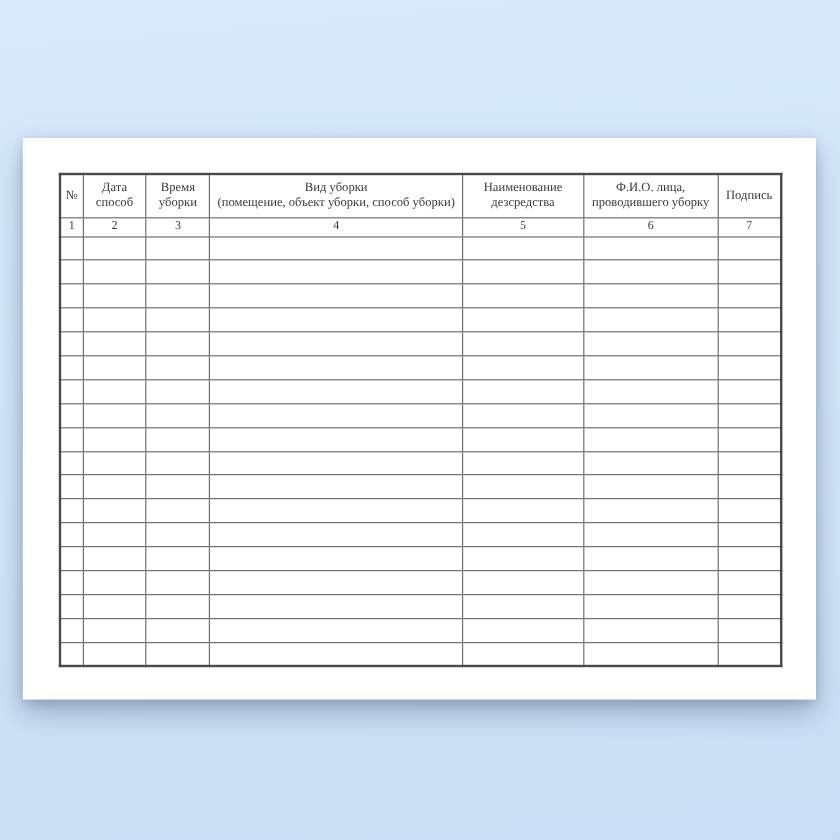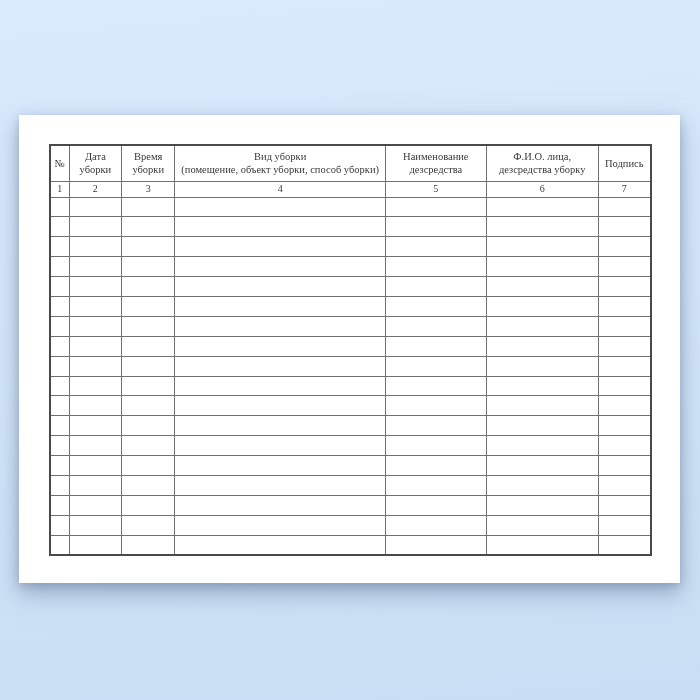--- a/index.html
+++ b/index.html
@@ -75,29 +75,29 @@
       <col style="width:8.9%">
       <col style="width:35.0%">
       <col style="width:16.8%">
       <col style="width:18.6%">
       <col style="width:8.8%">
     </colgroup>
     <thead>
       <tr class="header-row">
         <th>№</th>
         <th>Дата
-уборки</th>
+способ</th>
         <th>Время
 уборки</th>
         <th>Вид уборки
 (помещение, объект уборки, способ уборки)</th>
         <th>Наименование
 дезсредства</th>
         <th>Ф.И.О. лица,
-дезсредства уборку</th>
+проводившего уборку</th>
         <th>Подпись</th>
       </tr>
       <tr class="number-row">
         <td>1</td>
         <td>2</td>
         <td>3</td>
         <td>4</td>
         <td>5</td>
         <td>6</td>
         <td>7</td>

